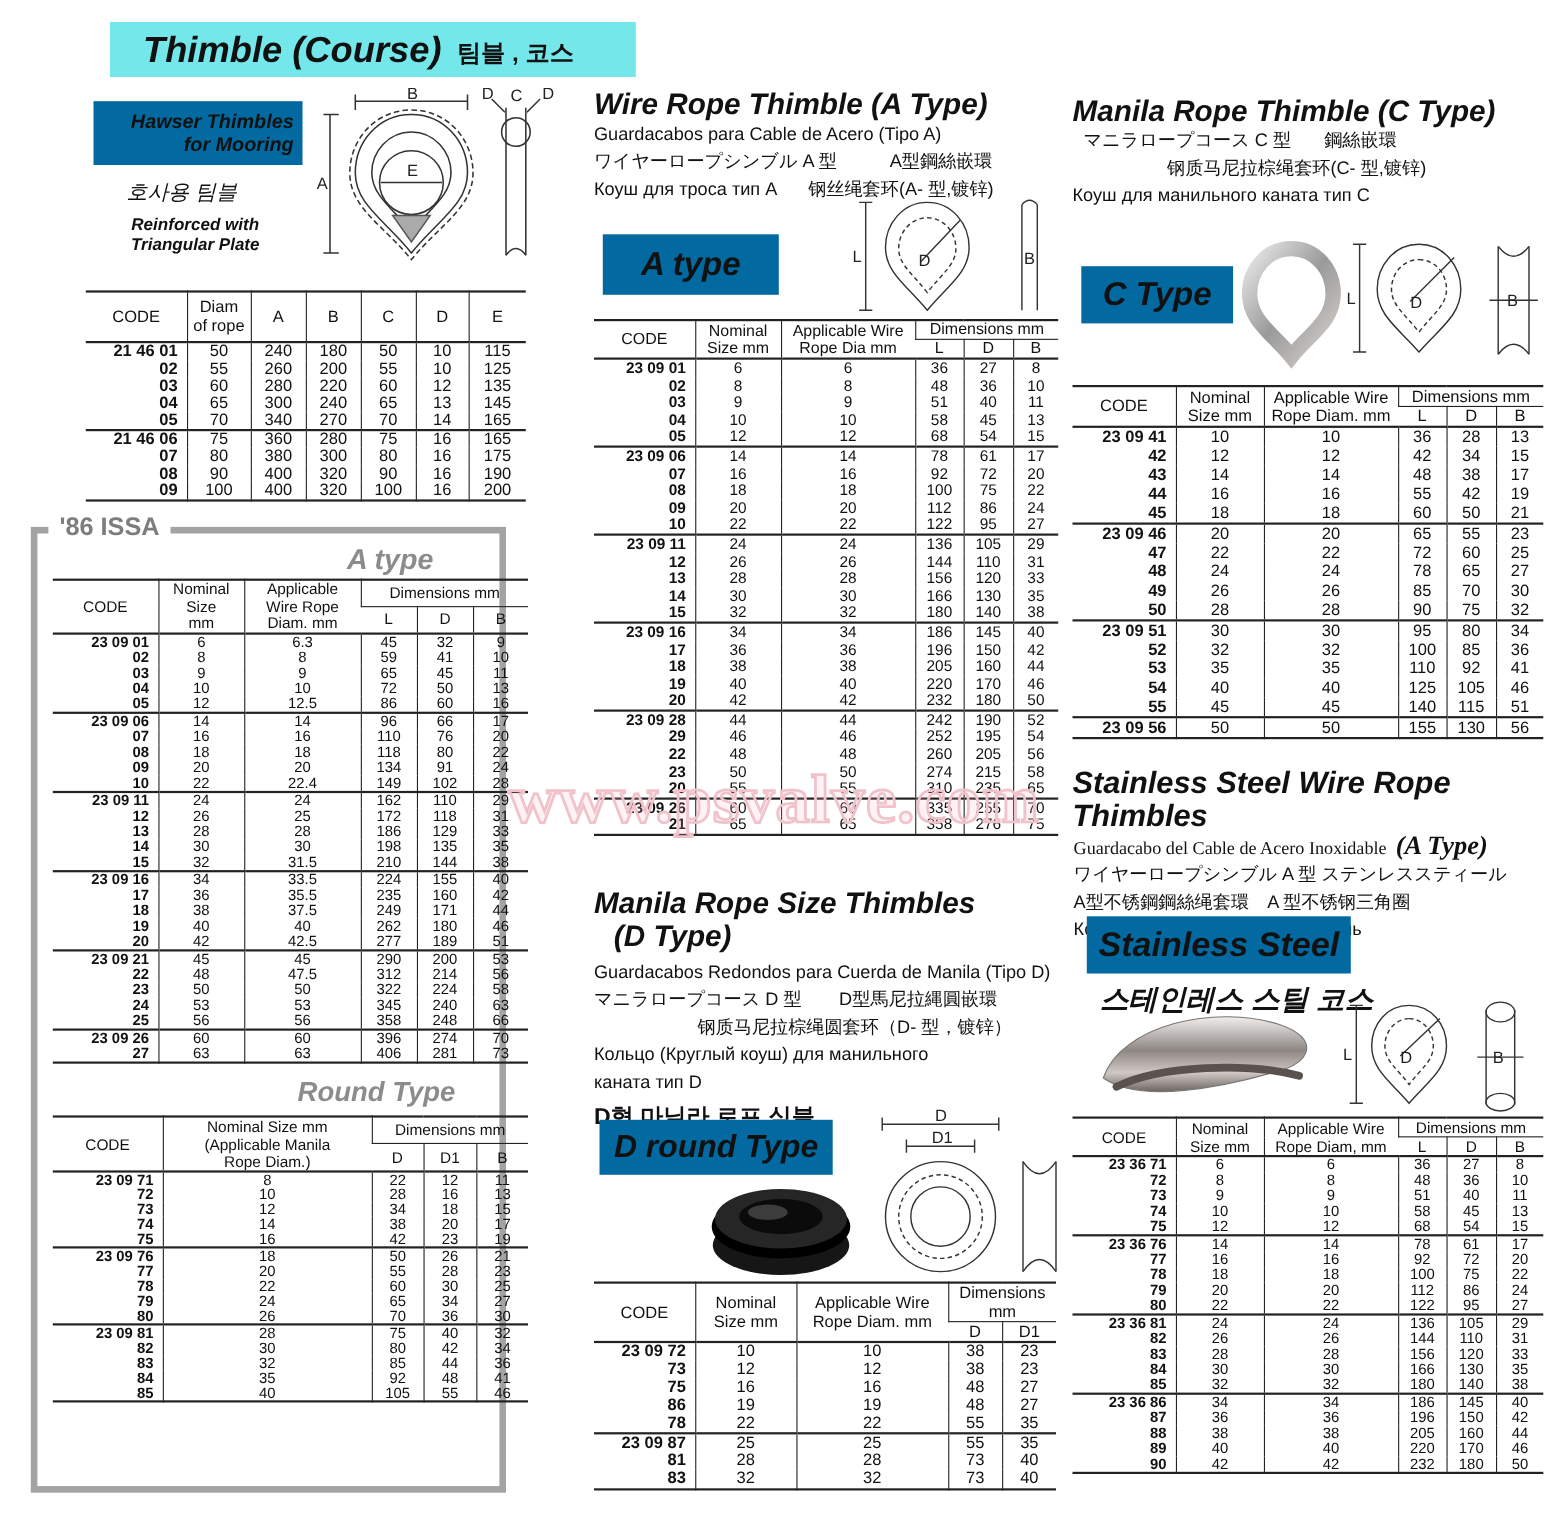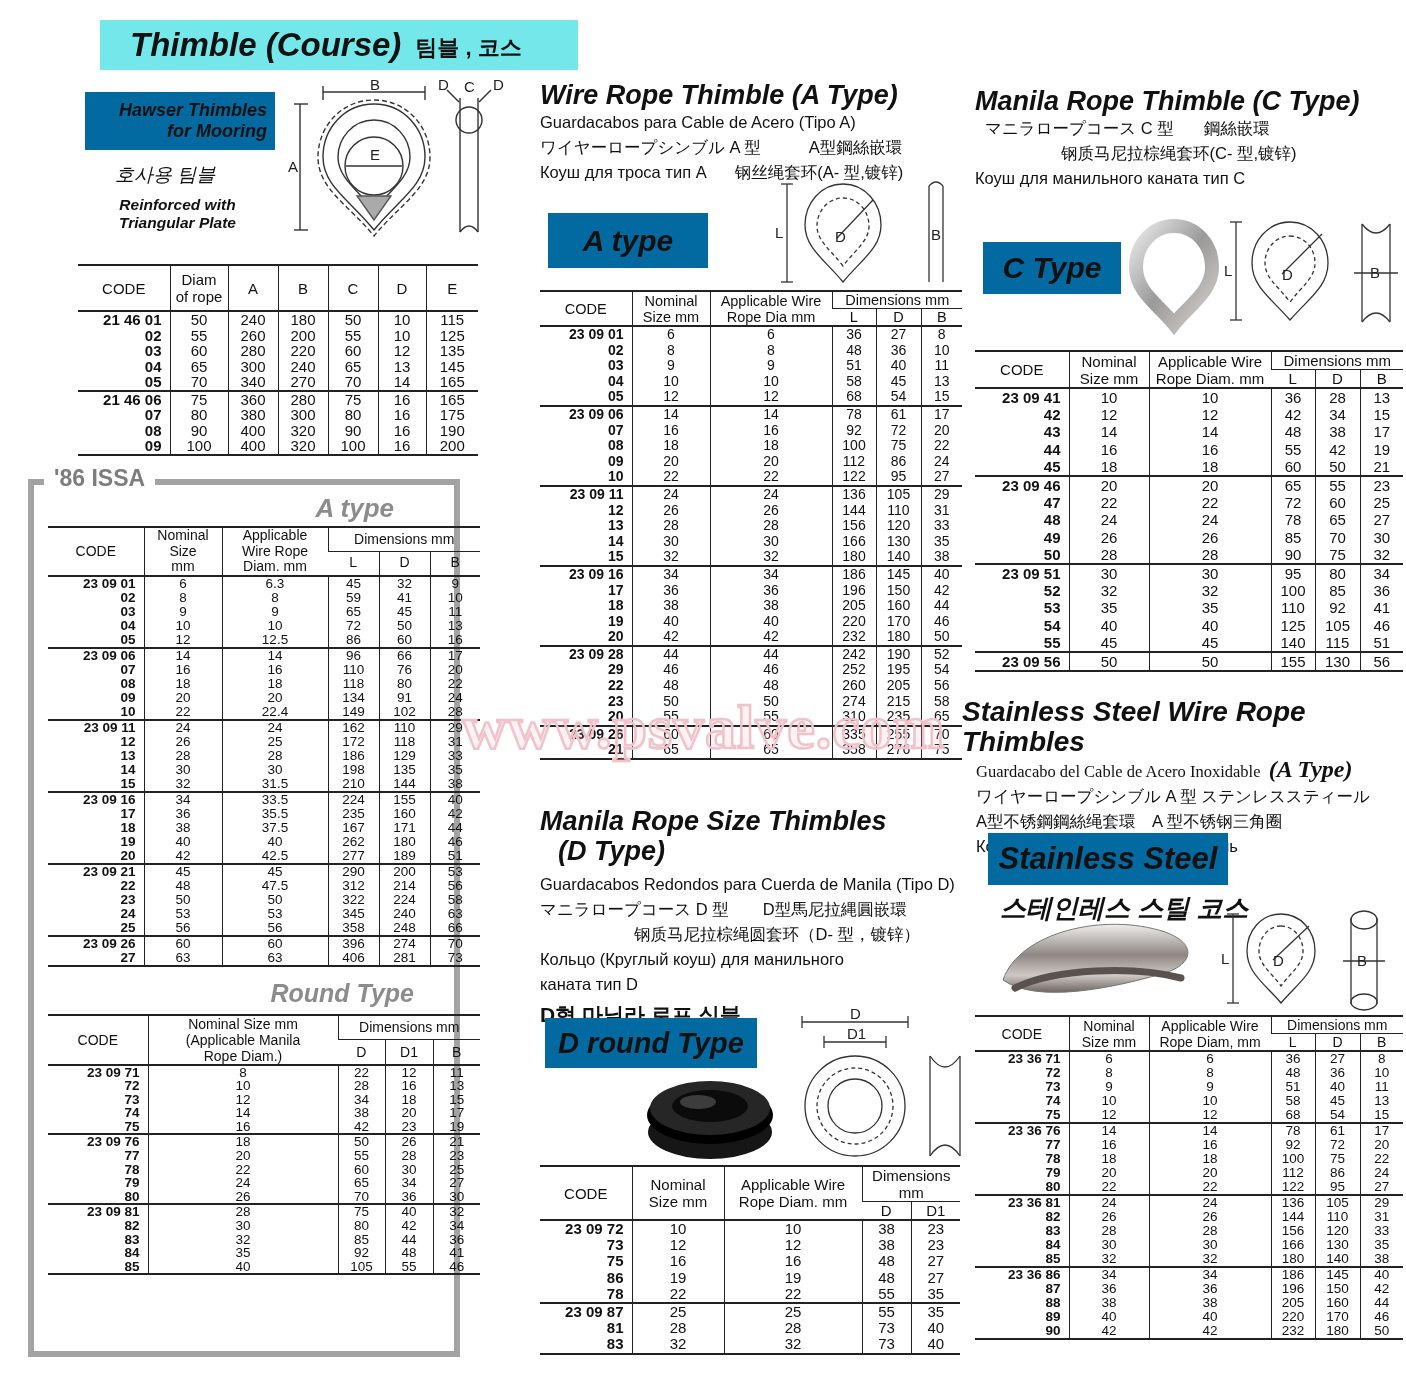--- a/index.html
+++ b/index.html
@@ -365,21 +365,21 @@
           <td>36</td>
           <td>35.5</td>
           <td>235</td>
           <td>160</td>
           <td>42</td>
         </tr>
         <tr>
           <td class="code">18</td>
           <td>38</td>
           <td>37.5</td>
-          <td>167</td>
+          <td>249</td>
           <td>171</td>
           <td>44</td>
         </tr>
         <tr>
           <td class="code">19</td>
           <td>40</td>
           <td>40</td>
           <td>262</td>
           <td>180</td>
           <td>46</td>
@@ -1161,21 +1161,21 @@
         <td>50</td>
         <td>50</td>
         <td>155</td>
         <td>130</td>
         <td>56</td>
       </tr>
     </tbody>
   </table>
 
 <div class="abs" style="left:962px;top:697px;width:445px;">
-  <div class="sec-title" style="font-size:28px;">Stainless Steel Wire Rope Thimbles</div>
+  <div class="sec-title" style="font-size:28px;margin-left:13px;">Stainless Steel Wire Rope Thimbles</div>
   <div class="sub" style="padding-left:14px;font-family:Liberation Serif, serif;"><span>Guardacabo del Cable de Acero Inoxidable</span>&nbsp;&nbsp;<span style="font-style:italic;font-weight:bold;font-size:24px;">(A Type)</span></div>
   <div class="sub" style="padding-left:14px;">ワイヤーロープシンブル A 型 ステンレススティール</div>
   <div class="sub" style="padding-left:14px;">A型不锈鋼鋼絲绳套環　A 型不锈钢三角圈</div>
   <div class="sub" style="padding-left:14px;">Коуш для троса тип А, нерж.сталь</div>
 </div>
 <div class="abs badge" style="left:988px;top:833px;width:240px;height:52px;font-size:31px;">Stainless Steel</div>
 <div class="abs" style="left:1000px;top:891px;font-style:italic;font-weight:bold;font-size:26px;">스테인레스 스틸 코스</div>
 
 <svg class="abs" style="left:985px;top:908px;" width="420" height="104" viewBox="0 0 420 104">
   <defs>

